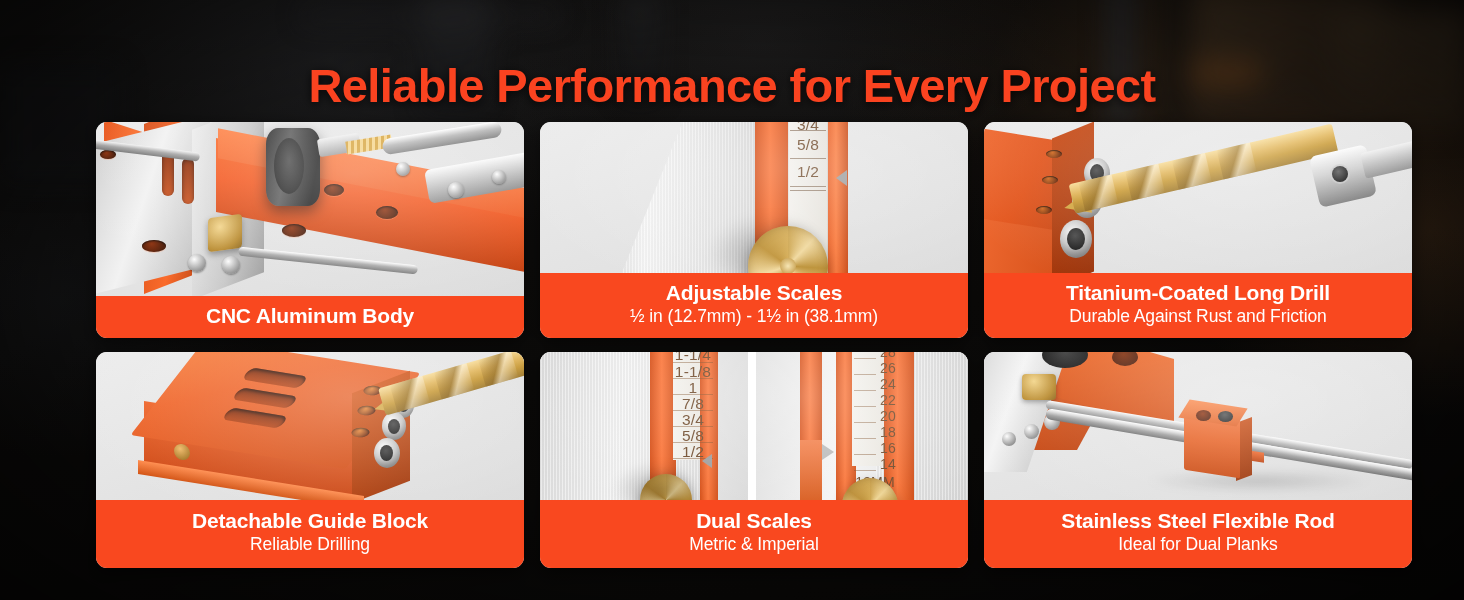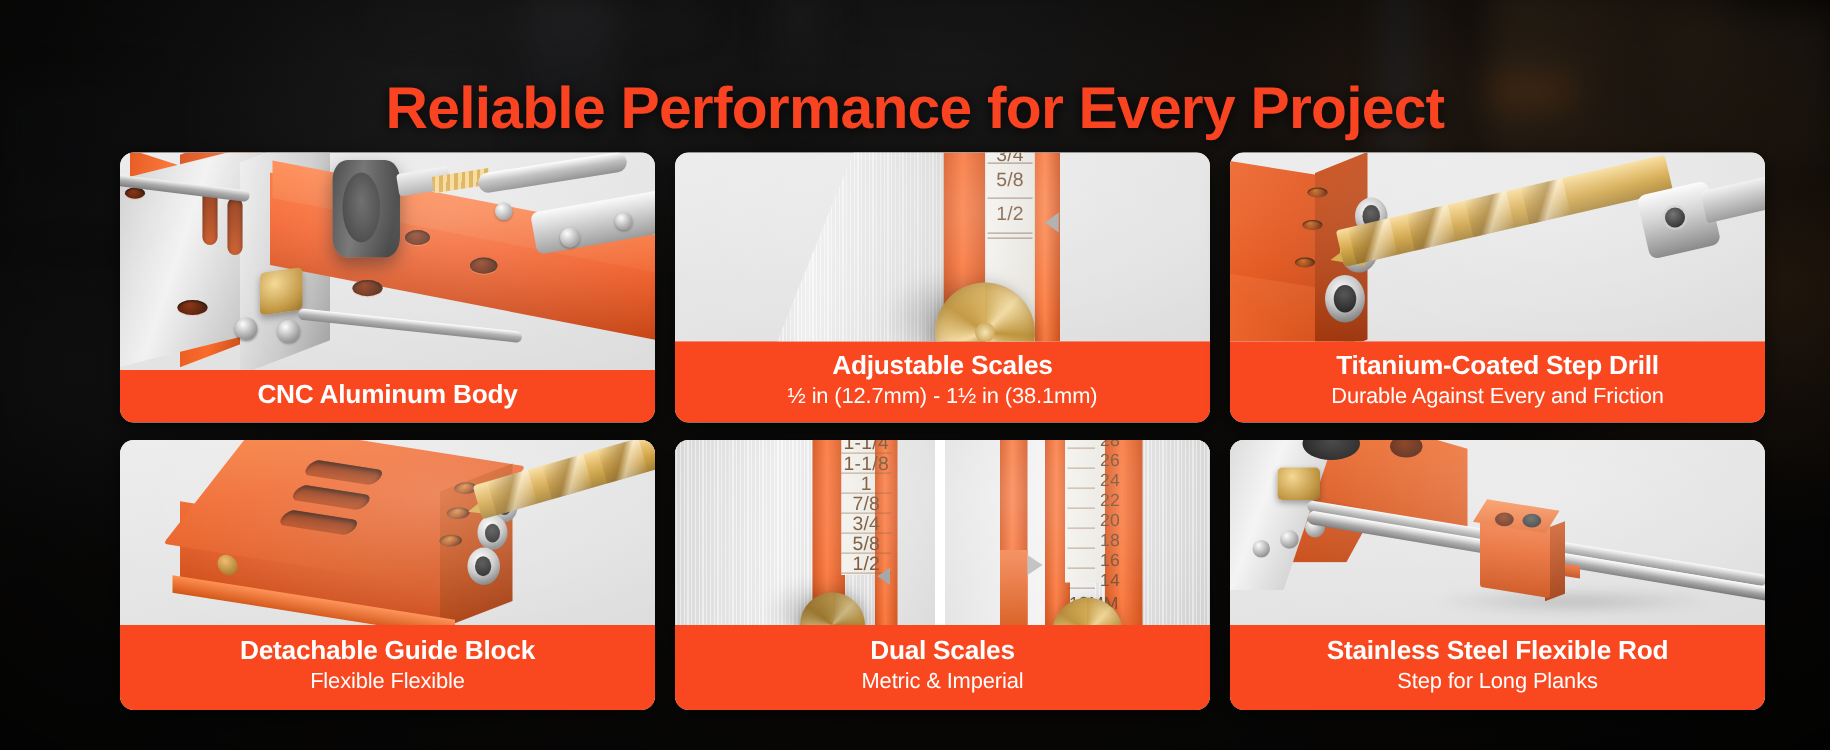--- a/index.html
+++ b/index.html
@@ -429,22 +429,22 @@
           <span class="c3-flute" style="left:58px;"></span>
           <span class="c3-flute" style="left:106px;"></span>
           <span class="c3-flute" style="left:152px;"></span>
         </div>
         <div class="sh c3-collar"></div>
         <div class="sh c3-setscrew"></div>
         <div class="sh c3-shank"></div>
         <div class="photo-sheen"></div>
       </div>
       <div class="caption">
-        <div class="cap-title">Titanium-Coated Step Drill</div>
-        <div class="cap-sub">Durable Against Every and Friction</div>
+        <div class="cap-title">Titanium-Coated Long Drill</div>
+        <div class="cap-sub">Durable Against Rust and Friction</div>
       </div>
     </div>
 
     <div class="card row2">
       <div class="photo">
         <div class="sh c4-front"></div>
         <div class="sh c4-top"></div>
         <div class="sh c4-right"></div>
         <div class="sh c4-slot" style="left:150px;top:20px;width:58px;"></div>
         <div class="sh c4-slot" style="left:140px;top:40px;width:58px;"></div>
@@ -463,21 +463,21 @@
         <div class="sh c4-tip"></div>
         <div class="sh c4-bit">
           <span class="c3-flute" style="left:12px;height:28px;"></span>
           <span class="c3-flute" style="left:58px;height:28px;"></span>
           <span class="c3-flute" style="left:104px;height:28px;"></span>
         </div>
         <div class="photo-sheen"></div>
       </div>
       <div class="caption">
         <div class="cap-title">Detachable Guide Block</div>
-        <div class="cap-sub">Flexible Flexible</div>
+        <div class="cap-sub">Reliable Drilling</div>
       </div>
     </div>
 
     <div class="card row2">
       <div class="photo">
 
         <div class="c5-half" style="left:0; width:208px;">
           <div class="c5-bg"></div>
           <div class="c5-plate" style="left:-20px; width:190px;"></div>
           <div class="c5-orange" style="left:110px; width:26px;"></div>
@@ -563,18 +563,18 @@
         <div class="sh c6-lip"></div>
         <div class="sh c6-stopSide"></div>
         <div class="sh c6-stop"></div>
         <div class="sh c6-stopTop"></div>
         <div class="sh c6-stopHole1"></div>
         <div class="sh c6-stopHole2"></div>
         <div class="photo-sheen"></div>
       </div>
       <div class="caption">
         <div class="cap-title">Stainless Steel Flexible Rod</div>
-        <div class="cap-sub">Step for Long Planks</div>
+        <div class="cap-sub">Ideal for Dual Planks</div>
       </div>
     </div>
 
   </div>
 </div>
 
 </body></html>

